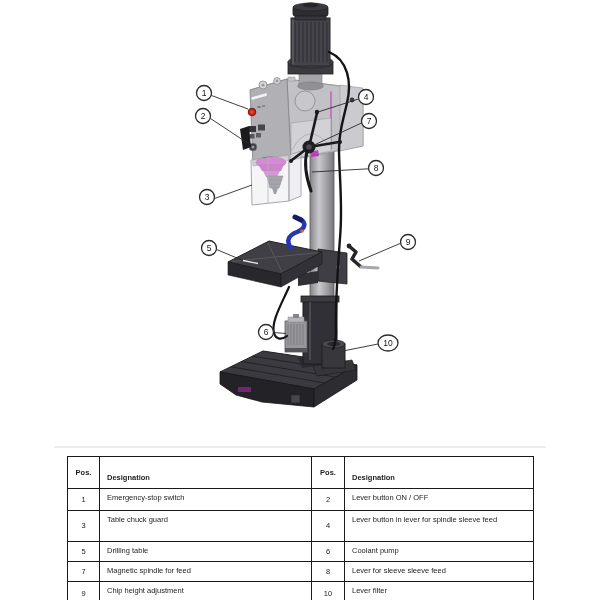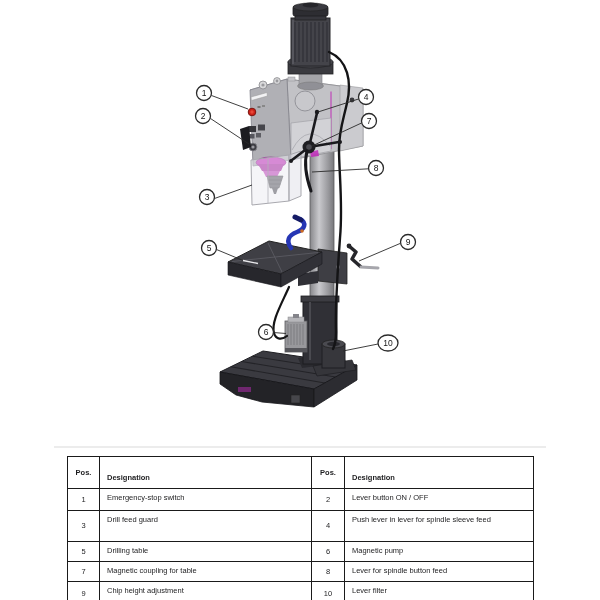--- a/index.html
+++ b/index.html
@@ -254,37 +254,37 @@
     <th class="des">Designation</th>
   </tr>
   <tr style="height:22px">
     <td class="pos">1</td>
     <td class="des">Emergency-stop switch</td>
     <td class="pos">2</td>
     <td class="des">Lever button ON / OFF</td>
   </tr>
   <tr style="height:31px">
     <td class="pos">3</td>
-    <td class="des">Drill feed guard</td>
+    <td class="des">Table chuck guard</td>
     <td class="pos">4</td>
     <td class="des">
-            <div class="just">Push lever in lever for spindle sleeve feed</div>
+            <div class="just">Lever button in lever for spindle sleeve feed</div>
           </td>
   </tr>
   <tr style="height:20px">
     <td class="pos">5</td>
     <td class="des">Drilling table</td>
     <td class="pos">6</td>
-    <td class="des">Magnetic pump</td>
+    <td class="des">Coolant pump</td>
   </tr>
   <tr style="height:20px">
     <td class="pos">7</td>
-    <td class="des">Magnetic coupling for table</td>
+    <td class="des">Magnetic spindle for feed</td>
     <td class="pos">8</td>
-    <td class="des">Lever for spindle button feed</td>
+    <td class="des">Lever for sleeve sleeve feed</td>
   </tr>
   <tr style="height:25px">
     <td class="pos">9</td>
     <td class="des">Chip height adjustment</td>
     <td class="pos">10</td>
     <td class="des">Lever filter</td>
   </tr>
 </tbody>
     </table>
 

